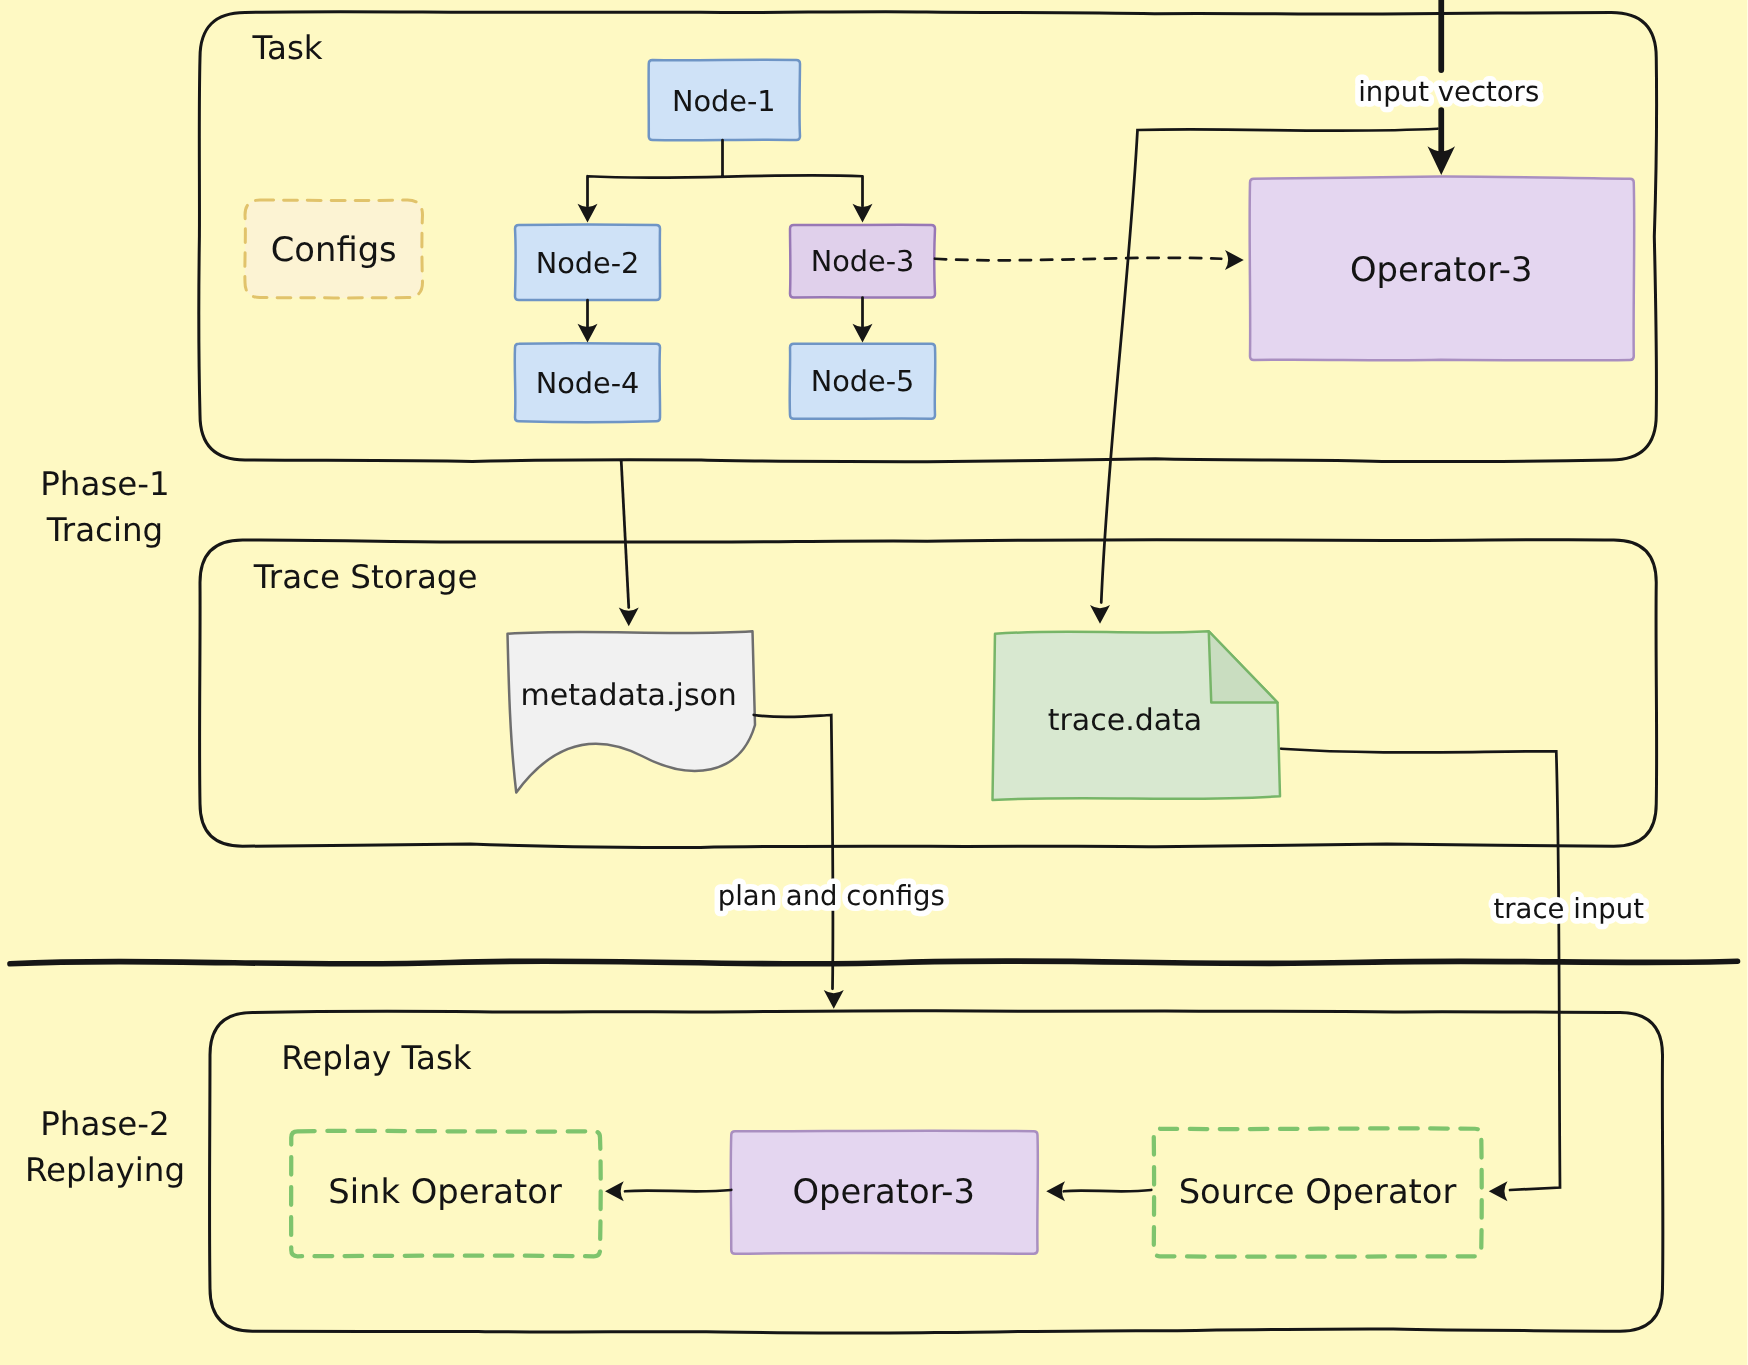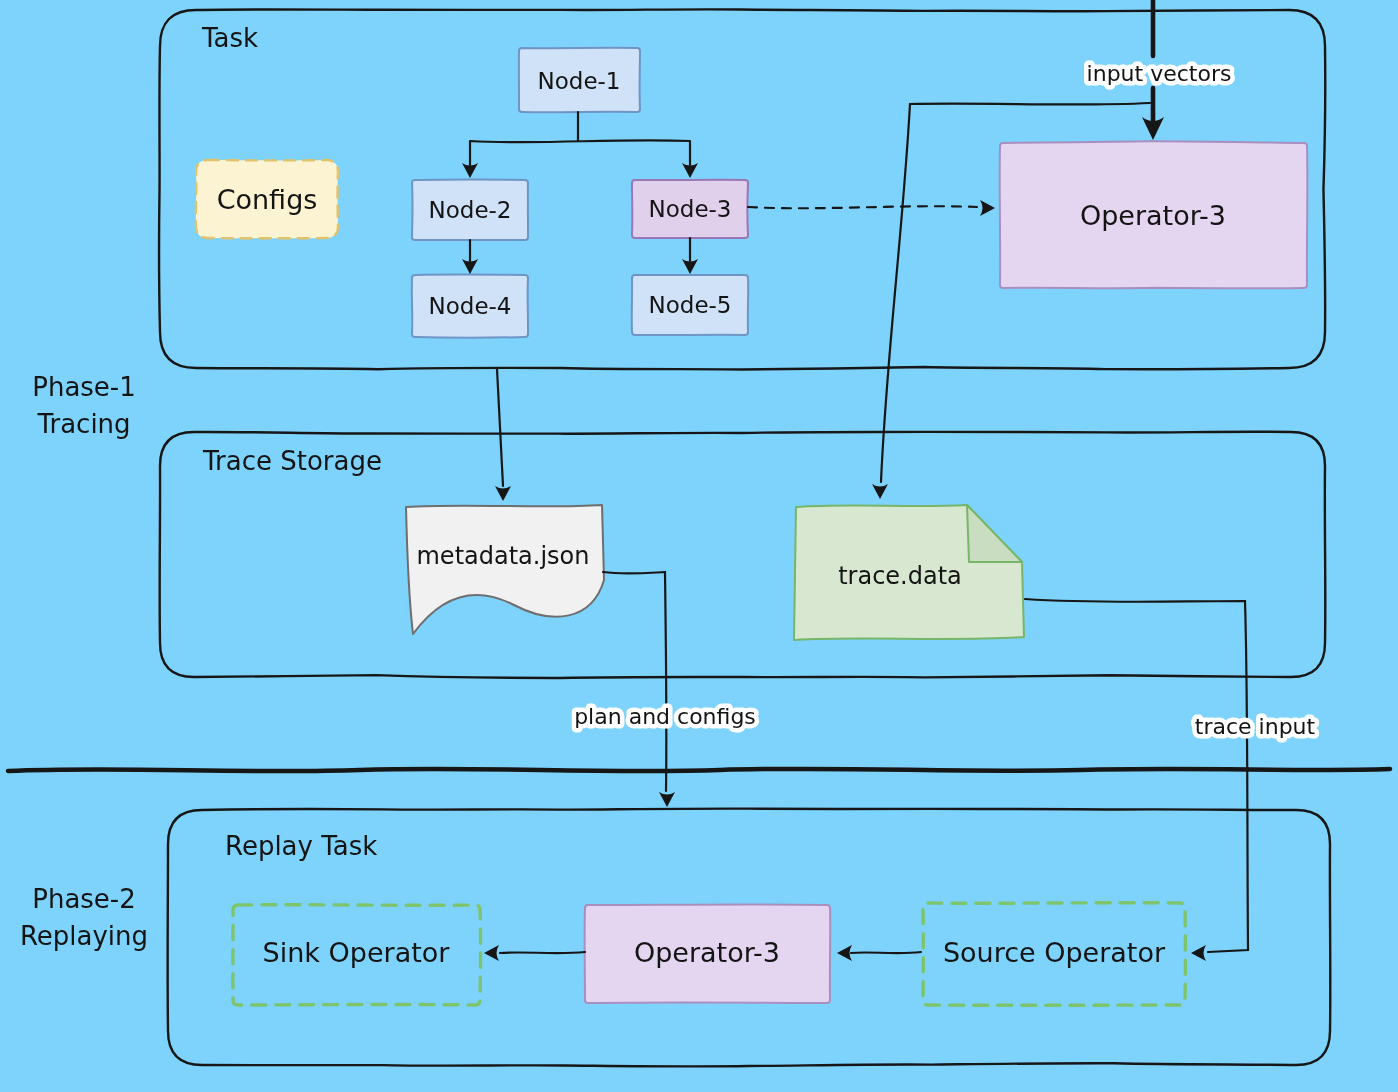--- a/index.html
+++ b/index.html
@@ -1,16 +1,16 @@
 <!DOCTYPE html>
 <html><head>
 <meta charset="utf-8">
 <style>
   html,body{margin:0;padding:0;background:#ffffff;}
-  .canvas{position:relative;width:1398px;height:1092px;background:#7dd3fc;overflow:hidden;
+  .canvas{position:relative;width:1398px;height:1092px;background:#fef9c3;overflow:hidden;
           font-family:"DejaVu Sans","Liberation Sans",sans-serif;}
   svg{display:block;}
   text{fill:#141414;font-family:"DejaVu Sans","Liberation Sans",sans-serif;}
   .title{font-size:26px;}
   .nodelbl{font-size:23px;}
   .biglbl{font-size:27px;}
   .filelbl{font-size:24px;}
   .edgelbl{font-size:22px; paint-order:stroke; stroke:#ffffff; stroke-width:9px; stroke-linejoin:round;}
   .phaselbl{font-size:26px;}
   .mid{text-anchor:middle;}

